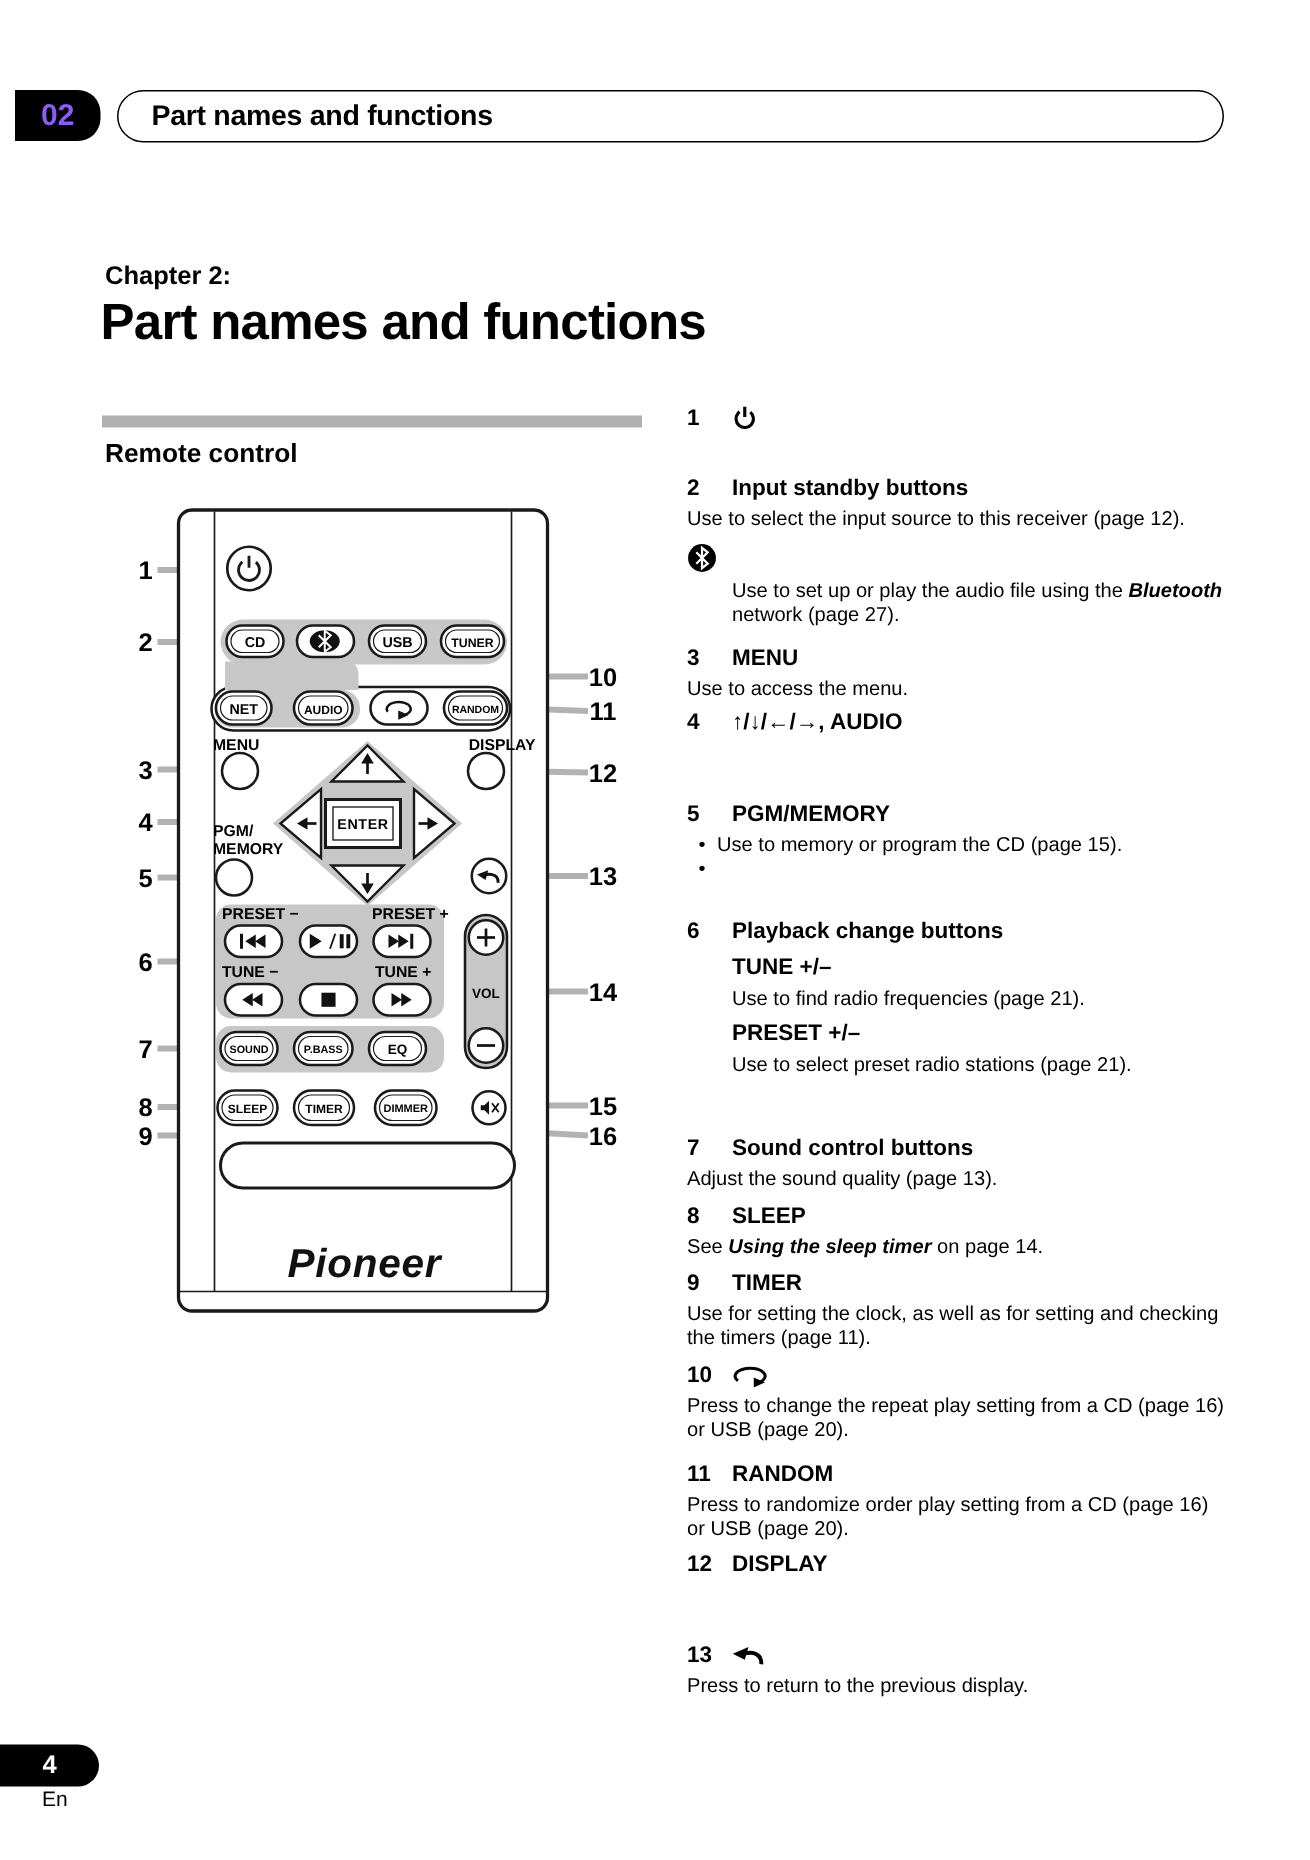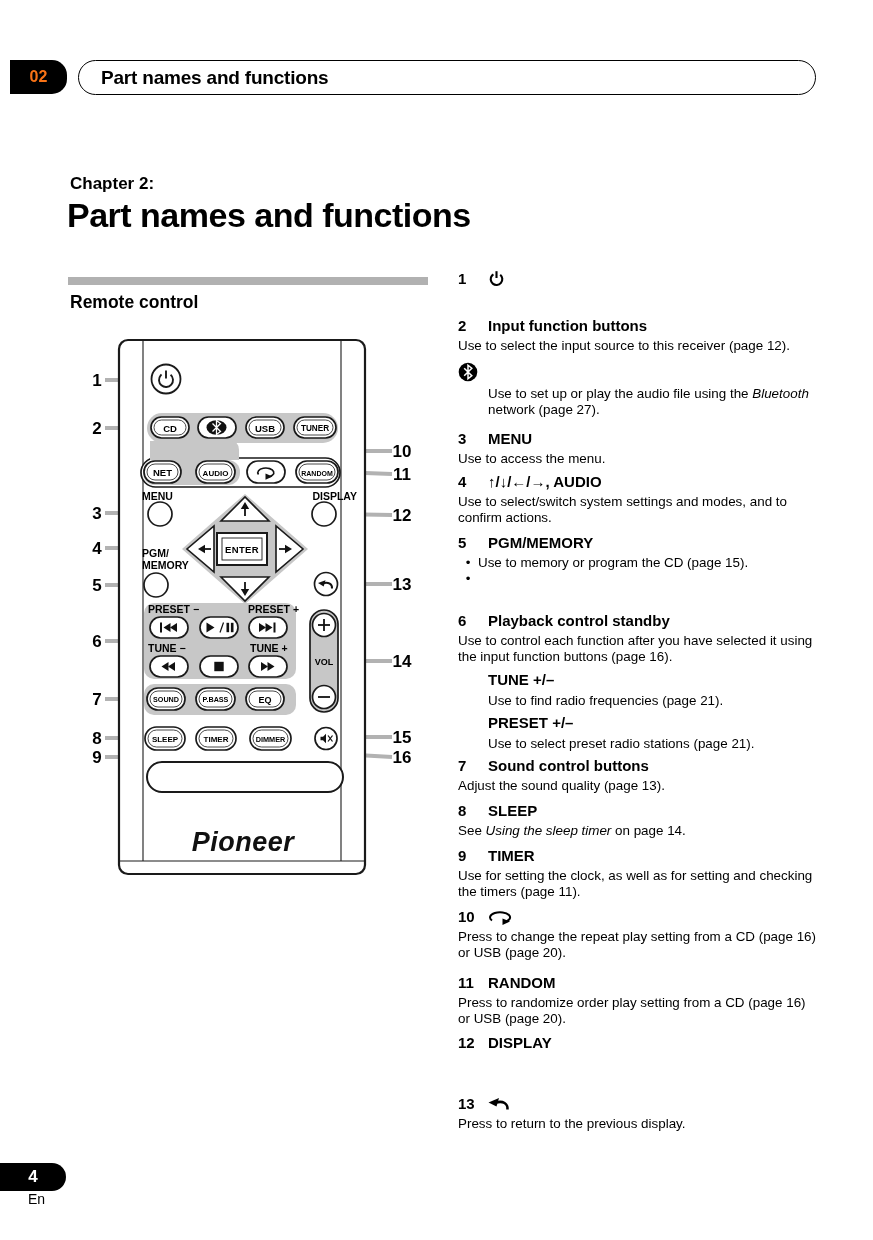--- a/index.html
+++ b/index.html
@@ -1,42 +1,42 @@
 <!DOCTYPE html>
 <html><head>
 <meta charset="utf-8">
 <style>
   html,body{margin:0;padding:0;background:#fff;}
   #page{position:relative;width:873px;height:1240px;background:#fff;overflow:hidden;
         font-family:"Liberation Sans",sans-serif;color:#000;}
   .abs{position:absolute;}
   
-  #chapBadge{left:10px;top:60px;width:57px;height:34px;background:#000;color:#f97316;
+  #chapBadge{left:10px;top:60px;width:57px;height:34px;background:#000;color:#8b5cf6;
     border-radius:0 15px 15px 0;display:flex;align-items:center;justify-content:center;
-    font-size:16px;font-weight:bold;}
+    font-size:20px;font-weight:bold;}
   #headBox{left:78px;top:60px;width:736px;height:33px;border:1.7px solid #000;
     border-radius:18px;display:flex;align-items:center;}
   #headBox .t{margin-left:22px;font-size:19px;font-weight:bold;letter-spacing:-0.2px;}
   #chapLabel{left:70px;top:174px;font-size:17px;font-weight:bold;}
   #chapTitle{left:67px;top:196px;font-size:34px;font-weight:bold;letter-spacing:-0.5px;}
   #secBar{left:68px;top:277px;width:360px;height:8px;background:#b1b1b1;}
   #secTitle{left:70px;top:292px;font-size:17.5px;font-weight:bold;}
   
   .item{position:absolute;left:458px;width:412px;}
   .ih{display:flex;align-items:flex-start;font-size:15px;font-weight:bold;line-height:18px;}
   .ih .n{width:30px;flex:0 0 30px;}
   .body{font-size:13.4px;line-height:15.8px;margin-top:3px;white-space:pre-line;}
   .sub{margin-left:30px;}
   .subicon{margin:8px 0 2px 0;height:20px;}
   .subhead{font-size:15px;font-weight:bold;margin:6px 0 0 30px;line-height:18px;}
   .subbody{font-size:13.4px;line-height:15.8px;margin:4px 0 0 30px;white-space:pre-line;}
   .bullets{margin:3px 0 0 0;}
   .bul{display:flex;font-size:13.4px;line-height:15.8px;}
   .bul .m{width:20px;flex:0 0 20px;text-align:center;}
-  .it{font-style:italic;}
+  .it{font-style:italic;font-weight:bold;}
   
   #pgBadge{left:0;top:1163px;width:66px;height:28px;background:#000;color:#fff;
     border-radius:0 14px 14px 0;display:flex;align-items:center;justify-content:center;
     font-size:17px;font-weight:bold;}
   #pgLang{left:28px;top:1191px;font-size:14px;}
   svg text{font-family:"Liberation Sans",sans-serif;}
 </style>
 </head>
 <body>
 
@@ -316,21 +316,21 @@
       <svg width="17" height="17" viewBox="0 0 17 17">
         <circle cx="8.5" cy="9.2" r="5.8" fill="none" stroke="#000" stroke-width="2.1" stroke-dasharray="28.5 7.9" transform="rotate(-50 8.5 9.2)"></circle>
         <line x1="8.5" y1="1.2" x2="8.5" y2="8" stroke="#000" stroke-width="2.1"></line>
       </svg>
       </div>
   </div>
 
   <div class="item" style="top:317px">
     <div class="ih">
         <span class="n">2</span>
-      <span>Input function buttons</span>
+      <span>Input standby buttons</span>
       </div>
     <div class="body">Use to select the input source to this receiver (page 12).</div>
     <div class="sub subicon">
       <svg width="20" height="20" viewBox="0 0 20 20">
         <circle cx="10" cy="10" r="9.3" fill="#000"></circle>
         <path d="M6.2,6.2 L13.8,13.8 L10,16.8 L10,3.2 L13.8,6.2 L6.2,13.8" fill="none" stroke="#fff" stroke-width="1.5"></path>
       </svg>
     </div>
     <div class="subbody"><span>Use to set up or play the audio file using the </span><span class="it">Bluetooth</span><span>
 network (page 27).</span></div>
@@ -342,22 +342,20 @@
       <span>MENU</span>
       </div>
     <div class="body">Use to access the menu.</div>
   </div>
 
   <div class="item" style="top:473px">
     <div class="ih">
         <span class="n">4</span>
       <span>↑/↓/←/→, AUDIO</span>
       </div>
-    <div class="body">Use to select/switch system settings and modes, and to
-confirm actions.</div>
   </div>
 
   <div class="item" style="top:534px">
     <div class="ih">
         <span class="n">5</span>
       <span>PGM/MEMORY</span>
       </div>
     <div class="bullets">
       <div class="bul">
           <span class="m">•</span>
@@ -365,24 +363,22 @@
         </div>
       <div class="bul">
           <span class="m">•</span>
         </div>
     </div>
   </div>
 
   <div class="item" style="top:612px">
     <div class="ih">
         <span class="n">6</span>
-      <span>Playback control standby</span>
-      </div>
-    <div class="body">Use to control each function after you have selected it using
-the input function buttons (page 16).</div>
+      <span>Playback change buttons</span>
+      </div>
     <div class="subhead">TUNE +/–</div>
     <div class="subbody">Use to find radio frequencies (page 21).</div>
     <div class="subhead">PRESET +/–</div>
     <div class="subbody">Use to select preset radio stations (page 21).</div>
   </div>
 
   <div class="item" style="top:757px">
     <div class="ih">
         <span class="n">7</span>
       <span>Sound control buttons</span>

